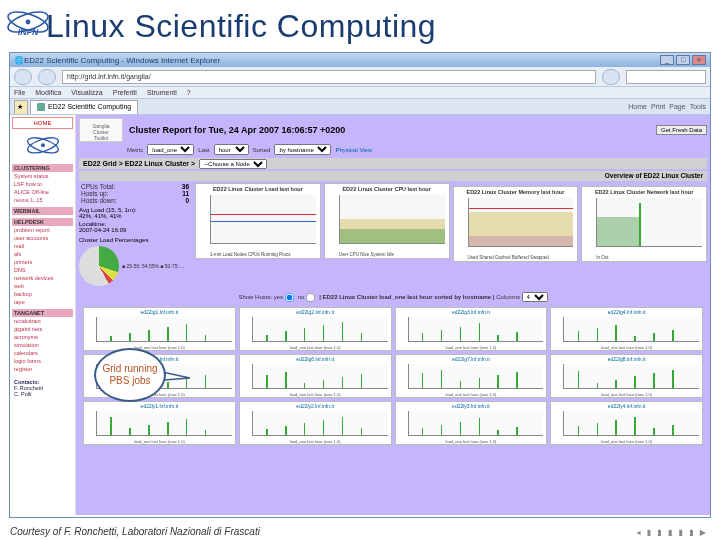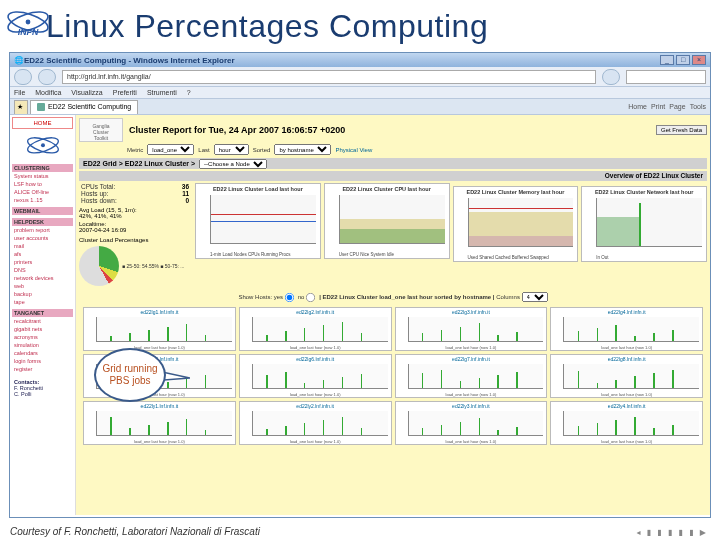--- a/index.html
+++ b/index.html
@@ -4,40 +4,40 @@
 <style>
   * { box-sizing: border-box; margin: 0; padding: 0; }
   body { width: 720px; height: 540px; font-family: Arial, sans-serif; background: #fff; overflow: hidden; position: relative; }
 
   .slide-title { font-size: 32px; color: #1a3c70; font-weight: normal; padding: 8px 0 10px 46px; letter-spacing: 0.5px; }
   .infn-logo-top { position: absolute; top: 6px; left: 4px; width: 48px; height: 32px; }
   .infn-logo-top svg { width: 100%; height: 100%; }
 
   .ie-window { position: absolute; top: 52px; left: 9px; width: 702px; height: 466px; border: 1px solid #6b8fb8; background: #fff; font-size: 8px; }
   .ie-titlebar { height: 14px; background: linear-gradient(#c1d7f0, #8fb3dd); display: flex; align-items: center; padding: 0 4px; color: #1a3c70; }
-  .ie-titlebar .title-text { flex: 1; font-size: 8px; font-weight: bold; }
+  .ie-titlebar .title-text { flex: 1; font-size: 8px; }
   .ie-titlebar .win-btns { display: flex; gap: 2px; }
   .ie-titlebar .win-btn { width: 14px; height: 10px; background: #c0d0e8; border: 1px solid #5a7aa8; font-size: 7px; text-align: center; line-height: 8px; cursor: pointer; }
   .ie-titlebar .win-btn.close { background: #d88; }
 
   .ie-toolbar { height: 20px; background: #e8eef7; border-bottom: 1px solid #b8c8dd; display: flex; align-items: center; padding: 0 4px; gap: 6px; }
   .nav-btn { width: 18px; height: 16px; background: #d8e4f2; border-radius: 9px; border: 1px solid #a0b8d0; }
   .addr-bar { flex: 1; height: 14px; background: #fff; border: 1px solid #aaa; padding: 0 4px; font-size: 7px; line-height: 12px; color: #333; }
   .search-box { width: 80px; height: 14px; background: #fff; border: 1px solid #aaa; font-size: 7px; line-height: 12px; padding: 0 3px; color: #888; }
 
   .ie-menubar { height: 12px; background: #e8eef7; border-bottom: 1px solid #b8c8dd; display: flex; align-items: center; padding: 0 4px; gap: 10px; font-size: 7px; color: #333; }
   .ie-menubar span { cursor: pointer; }
 
   .ie-tabbar { height: 16px; background: #dce6f2; border-bottom: 1px solid #b8c8dd; display: flex; align-items: center; padding: 0 4px; gap: 2px; }
   .ie-tab { height: 14px; border: 1px solid #aaa; border-bottom: none; background: #fff; padding: 0 6px; font-size: 7px; line-height: 12px; display: flex; align-items: center; gap: 3px; }
   .ie-tab.fav { width: 14px; padding: 0 2px; background: #f4e8b8; }
   .tab-icon { width: 8px; height: 8px; background: #6a9; border-radius: 1px; }
   .ie-tabbar .right { margin-left: auto; display: flex; gap: 4px; font-size: 7px; color: #555; }
 
-  .page { display: flex; height: 400px; background: #fef9c3; }
+  .page { display: flex; height: 400px; background: #c4b5fd; }
 
   .sidebar { width: 66px; background: #fff; border-right: 1px solid #ddd; padding: 2px; font-size: 6px; }
   .sidebar .home { background: #fff; border: 1px solid #e88; color: #c00; padding: 2px 3px; margin-bottom: 3px; text-align: center; }
   .sidebar .infn-side { width: 40px; height: 28px; margin: 2px auto 4px; }
   .sidebar .section-hdr { background: #e8a8c0; color: #333; font-size: 5.5px; padding: 1px 2px; margin-top: 3px; font-weight: bold; }
   .sidebar .link { color: #c03050; font-size: 5.5px; padding: 1px 2px; cursor: pointer; }
   .sidebar .contact { font-size: 5.5px; color: #225; margin-top: 4px; padding: 2px; }
 
   .main { flex: 1; padding: 3px; overflow: hidden; }
   .report-hdr { display: flex; align-items: center; gap: 6px; margin-bottom: 2px; }
@@ -97,21 +97,21 @@
 <body>
 
 <div class="infn-logo-top">
   <svg viewBox="0 0 60 40">
       <ellipse cx="30" cy="20" rx="26" ry="10" fill="none" stroke="#2a5aa8" stroke-width="2" transform="rotate(-18 30 20)"></ellipse>
       <ellipse cx="30" cy="20" rx="26" ry="10" fill="none" stroke="#2a5aa8" stroke-width="2" transform="rotate(18 30 20)"></ellipse>
       <circle cx="30" cy="20" r="3" fill="#2a5aa8"></circle>
       <text x="30" y="36" font-size="11" fill="#2a5aa8" text-anchor="middle" font-weight="bold" font-style="italic">INFN</text>
     </svg>
 </div>
-<div class="slide-title">Linux Percentages Computing</div>
+<div class="slide-title">Linux Scientific Computing</div>
 
 <div class="ie-window">
   <div class="ie-titlebar">
     <span>🌐</span>
     <span class="title-text">ED22 Scientific Computing - Windows Internet Explorer</span>
     <div class="win-btns">
       <div class="win-btn">_</div>
       <div class="win-btn">□</div>
       <div class="win-btn close">×</div>
     </div>

